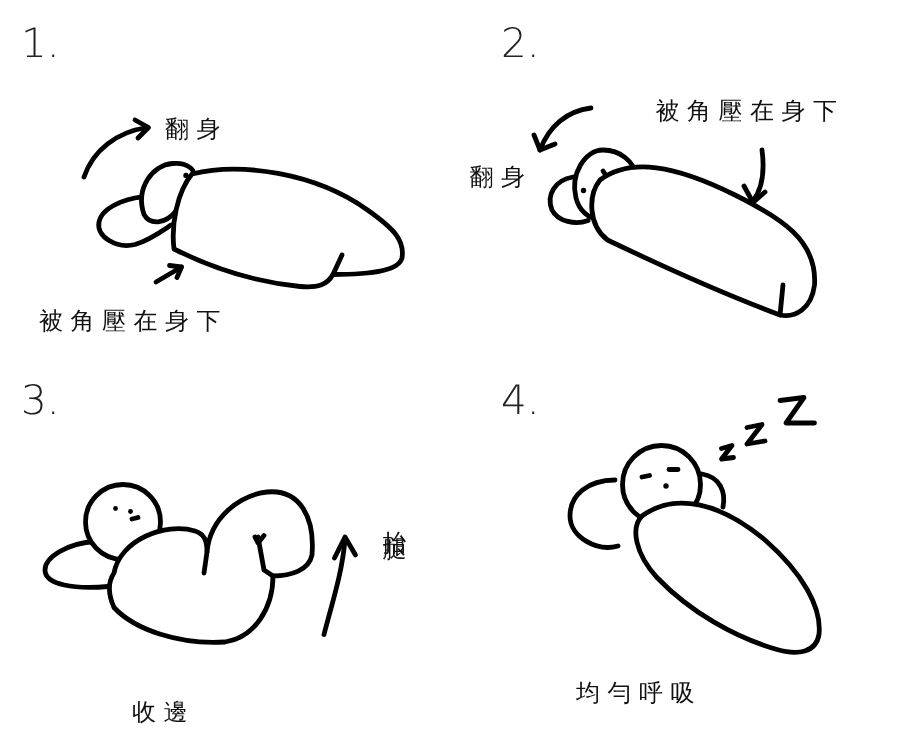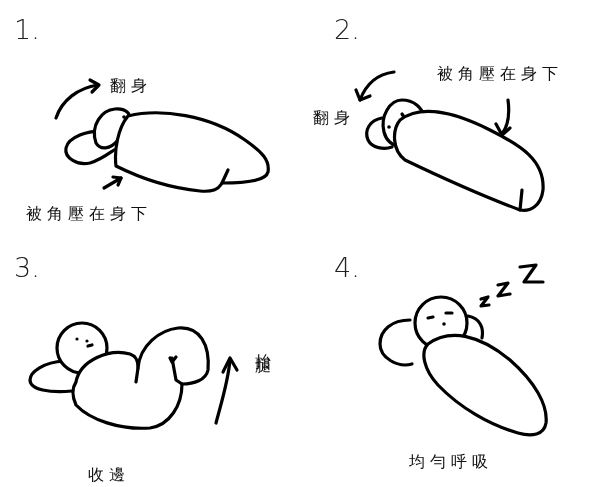--- a/index.html
+++ b/index.html
@@ -87,13 +87,13 @@
 
 <div class="step-num" style="left:334px; top:14px;">2.</div>
 <div class="label" style="left:437px; top:64px;">被角壓在身下</div>
 <div class="label" style="left:313px; top:108px;">翻身</div>
 
 <div class="step-num" style="left:14px; top:252px;">3.</div>
 <div class="label vertical" style="left:252px; top:340px;">抬腿</div>
 <div class="label" style="left:88px; top:465px;">收邊</div>
 
 <div class="step-num" style="left:334px; top:252px;">4.</div>
-<div class="label" style="left:409px; top:452px;">均勻呼吸</div>
+<div class="label" style="left:384px; top:452px;">均勻呼吸</div>
 
 </body></html>

